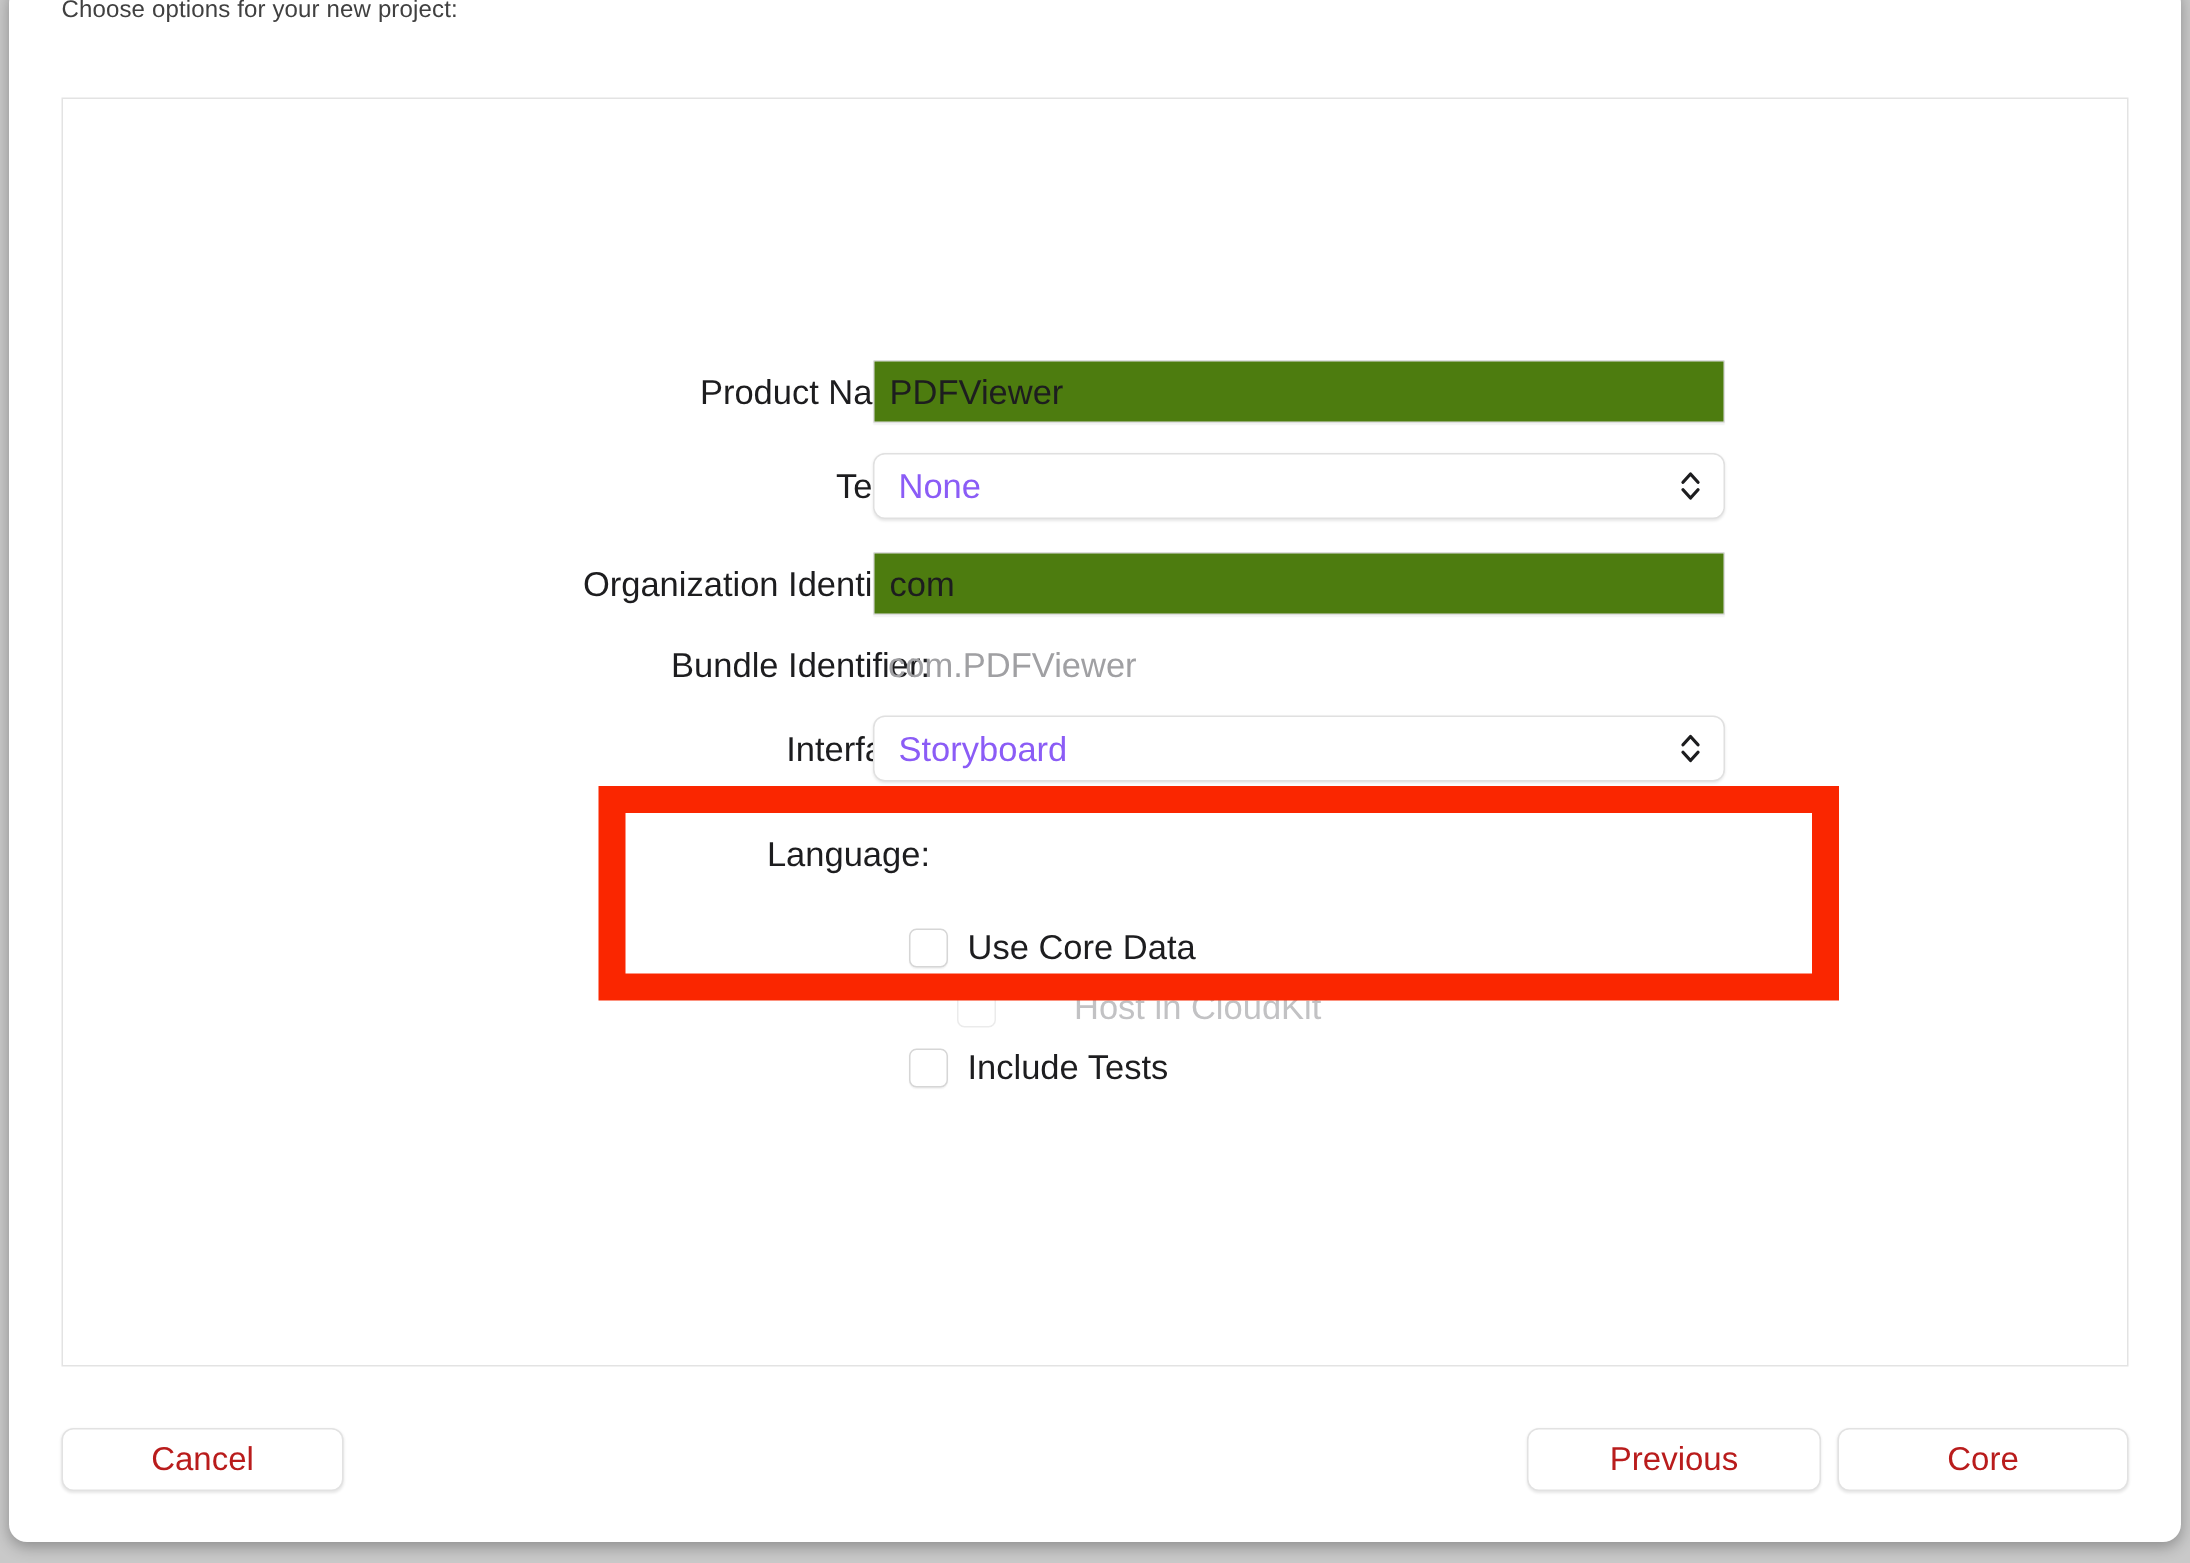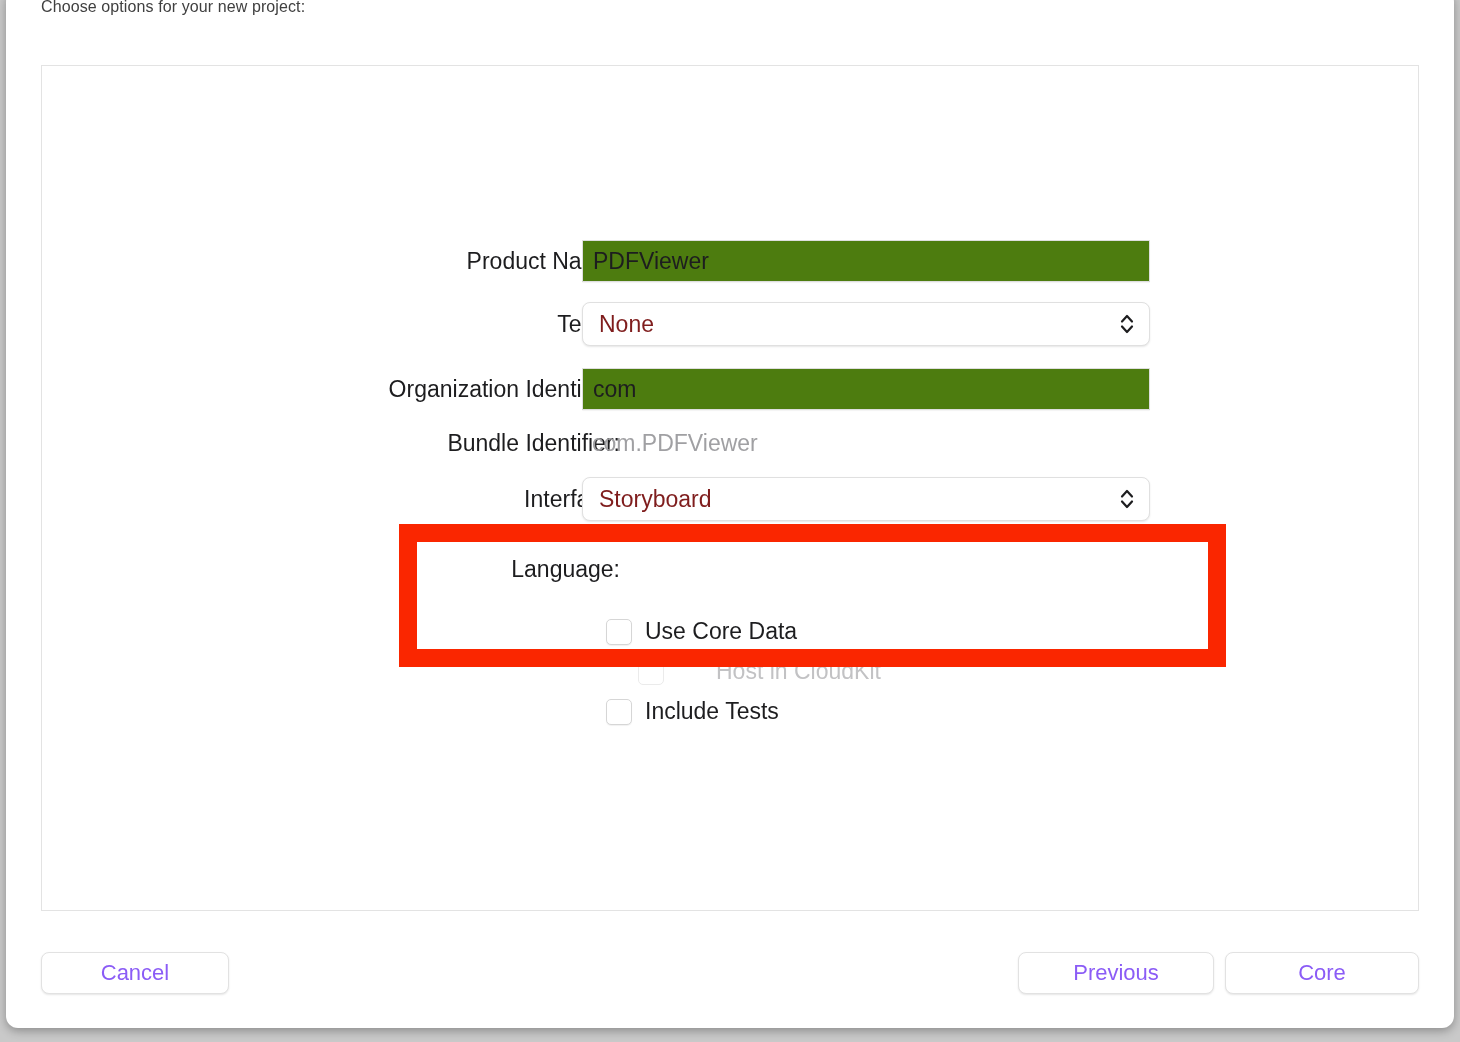--- a/index.html
+++ b/index.html
@@ -116,21 +116,21 @@
     box-sizing: border-box;
     background: #ffffff;
     border: 1px solid #e0e0e0;
     border-radius: 8px;
     box-shadow: 0 1px 2px rgba(0,0,0,0.10);
     display: flex;
     align-items: center;
   }
   .popup-value {
     font-size: 23px;
-    color: #7f1d1d;
+    color: #8b5cf6;
     padding-left: 16px;
     white-space: nowrap;
     text-align: center;
   }
   .popup-stepper {
     position: absolute;
     right: 14px;
     top: 50%;
     transform: translateY(-50%);
     width: 16px;
@@ -172,21 +172,21 @@
   .btn {
     position: absolute;
     height: 42px;
     box-sizing: border-box;
     background: #ffffff;
     border: 1px solid #e2e2e2;
     border-radius: 8px;
     box-shadow: 0 1px 2px rgba(0,0,0,0.10);
     font-family: "Liberation Sans", sans-serif;
     font-size: 22px;
-    color: #8b5cf6;
+    color: #b91c1c;
     cursor: default;
     display: flex;
     align-items: center;
     justify-content: center;
     padding: 0;
   }
 
   
   .highlight-box {
     position: absolute;

